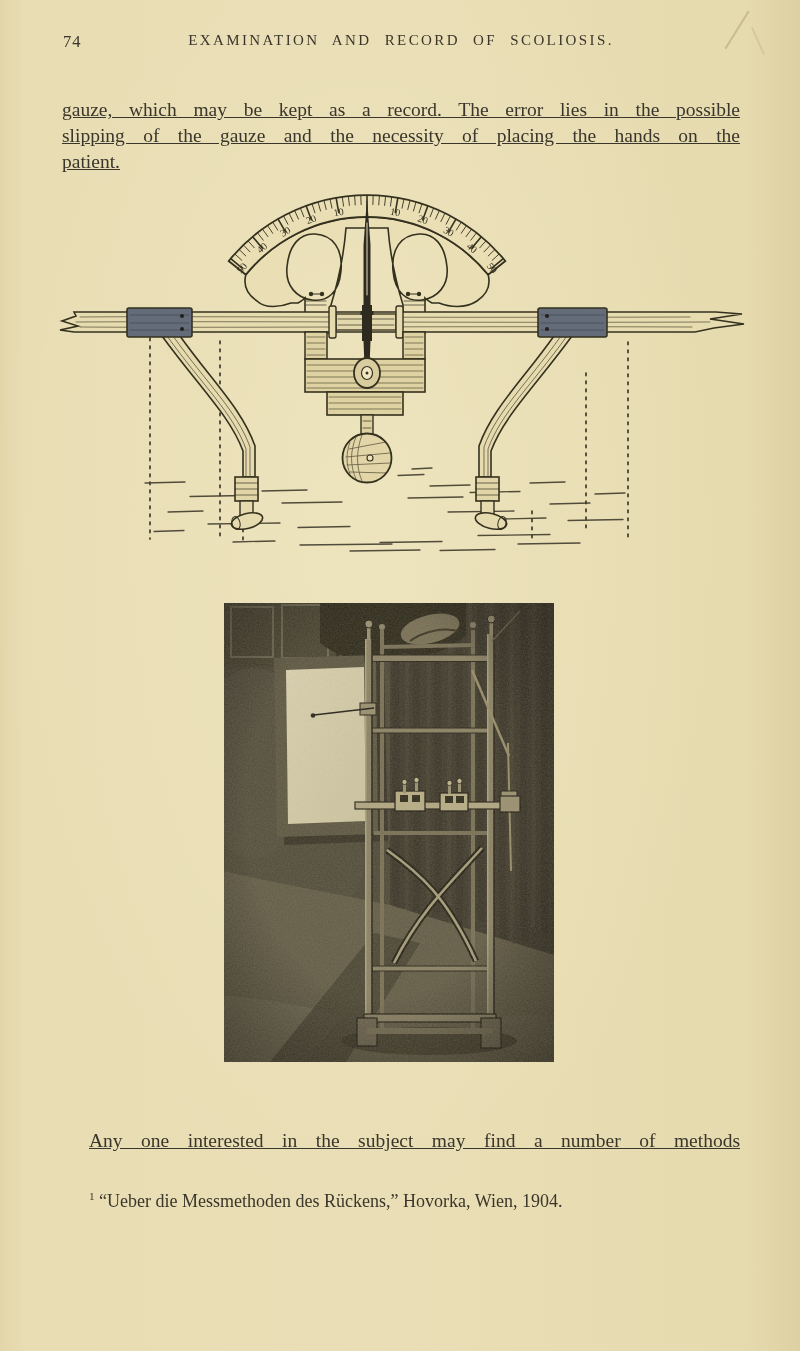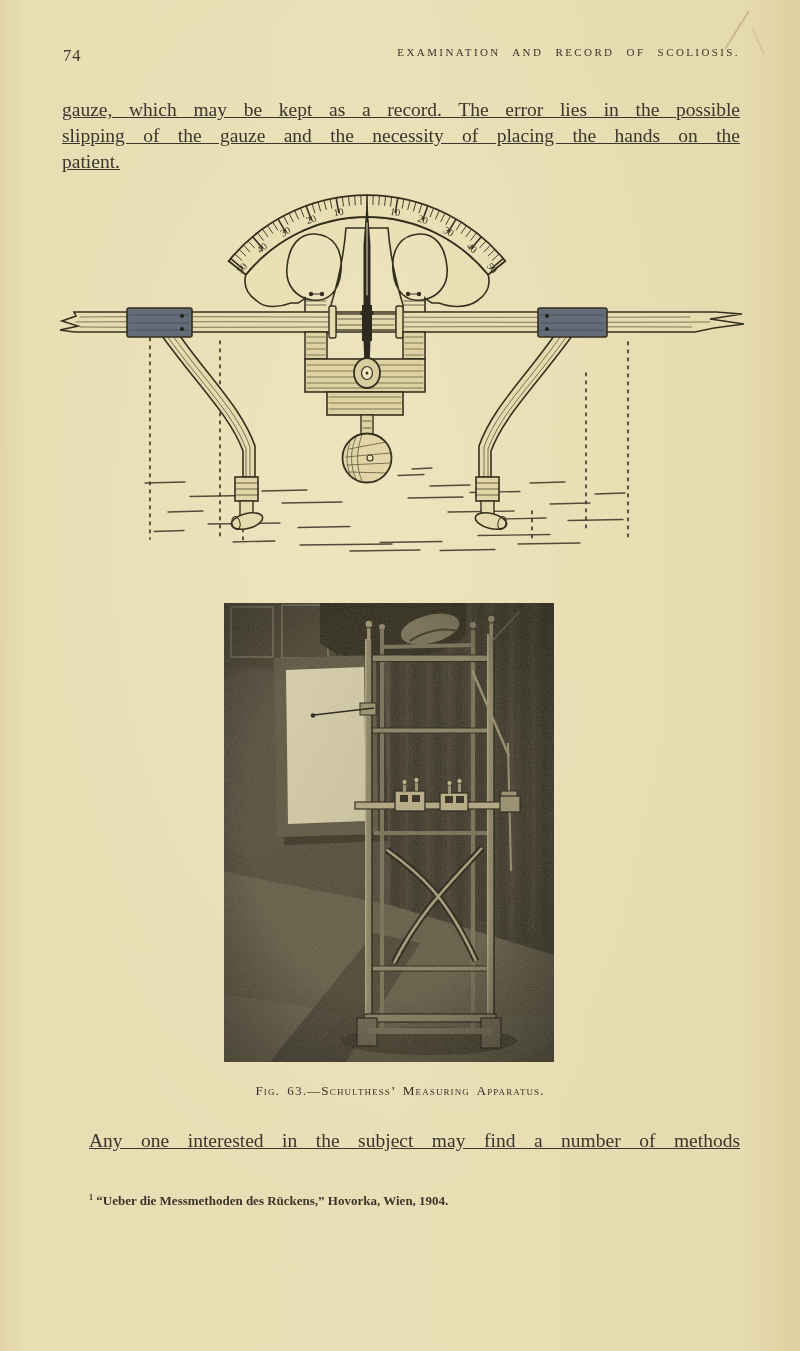--- a/index.html
+++ b/index.html
@@ -7,37 +7,37 @@
     position:relative;width:800px;height:1351px;overflow:hidden;
     background:
       radial-gradient(ellipse at 45% 40%, rgba(255,250,225,.20), rgba(0,0,0,0) 60%),
       linear-gradient(90deg, #e2d6a9 0, #e8ddb3 3%, #e9deb5 50%, #e6dbaf 93%, #ddd1a2 100%),
       #e8ddb2;
     font-family:"Liberation Serif","DejaVu Serif",serif;
     color:#3a362b;
   }
   .crease{position:absolute;background:rgba(120,105,60,.28);}
   
-  .running{position:absolute;top:46px;left:62px;width:678px;height:22px;}
+  .running{position:absolute;top:32px;left:62px;width:678px;height:22px;}
   .pagenum{position:absolute;left:1px;top:0;font-size:16.5px;letter-spacing:1px;}
-  .headtitle{display:block;text-align:right;font-size:11px;letter-spacing:2.4px;word-spacing:7px;}
+  .headtitle{display:block;text-align:center;font-size:15px;letter-spacing:2.4px;word-spacing:7px;}
   
   .bodyblock{position:absolute;left:62px;width:678px;font-size:19.5px;line-height:26px;text-decoration:underline;}
   .bline{text-align:justify;text-align-last:justify;}
   .bline.last{text-align:center;text-align-last:left;}
   .bline.indent{text-indent:27px;}
   sup{font-size:.62em;vertical-align:super;line-height:0;}
   
   .cap{position:absolute;left:40px;width:720px;text-align:center;
        font-size:12.8px;line-height:16.5px;font-variant:small-caps;
        letter-spacing:.8px;word-spacing:2px;color:#37332a;}
   .cap .ital{font-variant:normal;font-style:italic;letter-spacing:.2px;}
   .cap63{font-size:13.2px;letter-spacing:1.1px;word-spacing:3px;}
   .figwrap{position:absolute;}
-  .footnote{position:absolute;left:62px;width:678px;font-size:13px;line-height:22px;text-indent:27px;font-weight:bold;}
+  .footnote{position:absolute;left:62px;width:678px;font-size:18px;line-height:22px;text-indent:27px;}
   svg text.sl{font-family:"Liberation Serif",serif;font-size:10px;fill:#35311f;text-anchor:middle;}
 </style>
 </head>
 <body>
 
 <div class="page">
 
   <div class="crease" style="left:736px;top:8px;width:2px;height:44px;transform:rotate(32deg);"></div>
   <div class="crease" style="left:757px;top:26px;width:2px;height:30px;transform:rotate(-24deg);opacity:.5;"></div>
 
@@ -444,21 +444,20 @@
         <rect x="133" y="415" width="20" height="28" fill="#6e6550" stroke="#211d13" stroke-width="1.2"></rect>
         <rect x="257" y="415" width="20" height="30" fill="#6e6550" stroke="#211d13" stroke-width="1.2"></rect>
         <rect x="143" y="425" width="126" height="6" fill="#776e55"></rect>
       </g>
 
       <rect width="330" height="459" fill="url(#vig)"></rect>
       <rect width="330" height="459" filter="url(#grain)" opacity=".5"></rect>
     </svg>
   </div>
 
-  <div class="cap cap63" style="top:1083px;">Fig. 63.—Schulthess’ Measuring Apparatus.</div>
 
   <div class="bodyblock" style="top:1128px;">
     <div class="bline indent">Any one interested in the subject may find a number of methods</div>
   </div>
 
   <div class="footnote" style="top:1190px;">
     <sup>1</sup>&nbsp;<span>“Ueber die Messmethoden des Rückens,” Hovorka, Wien, 1904.</span>
   </div>
 
 </div>

